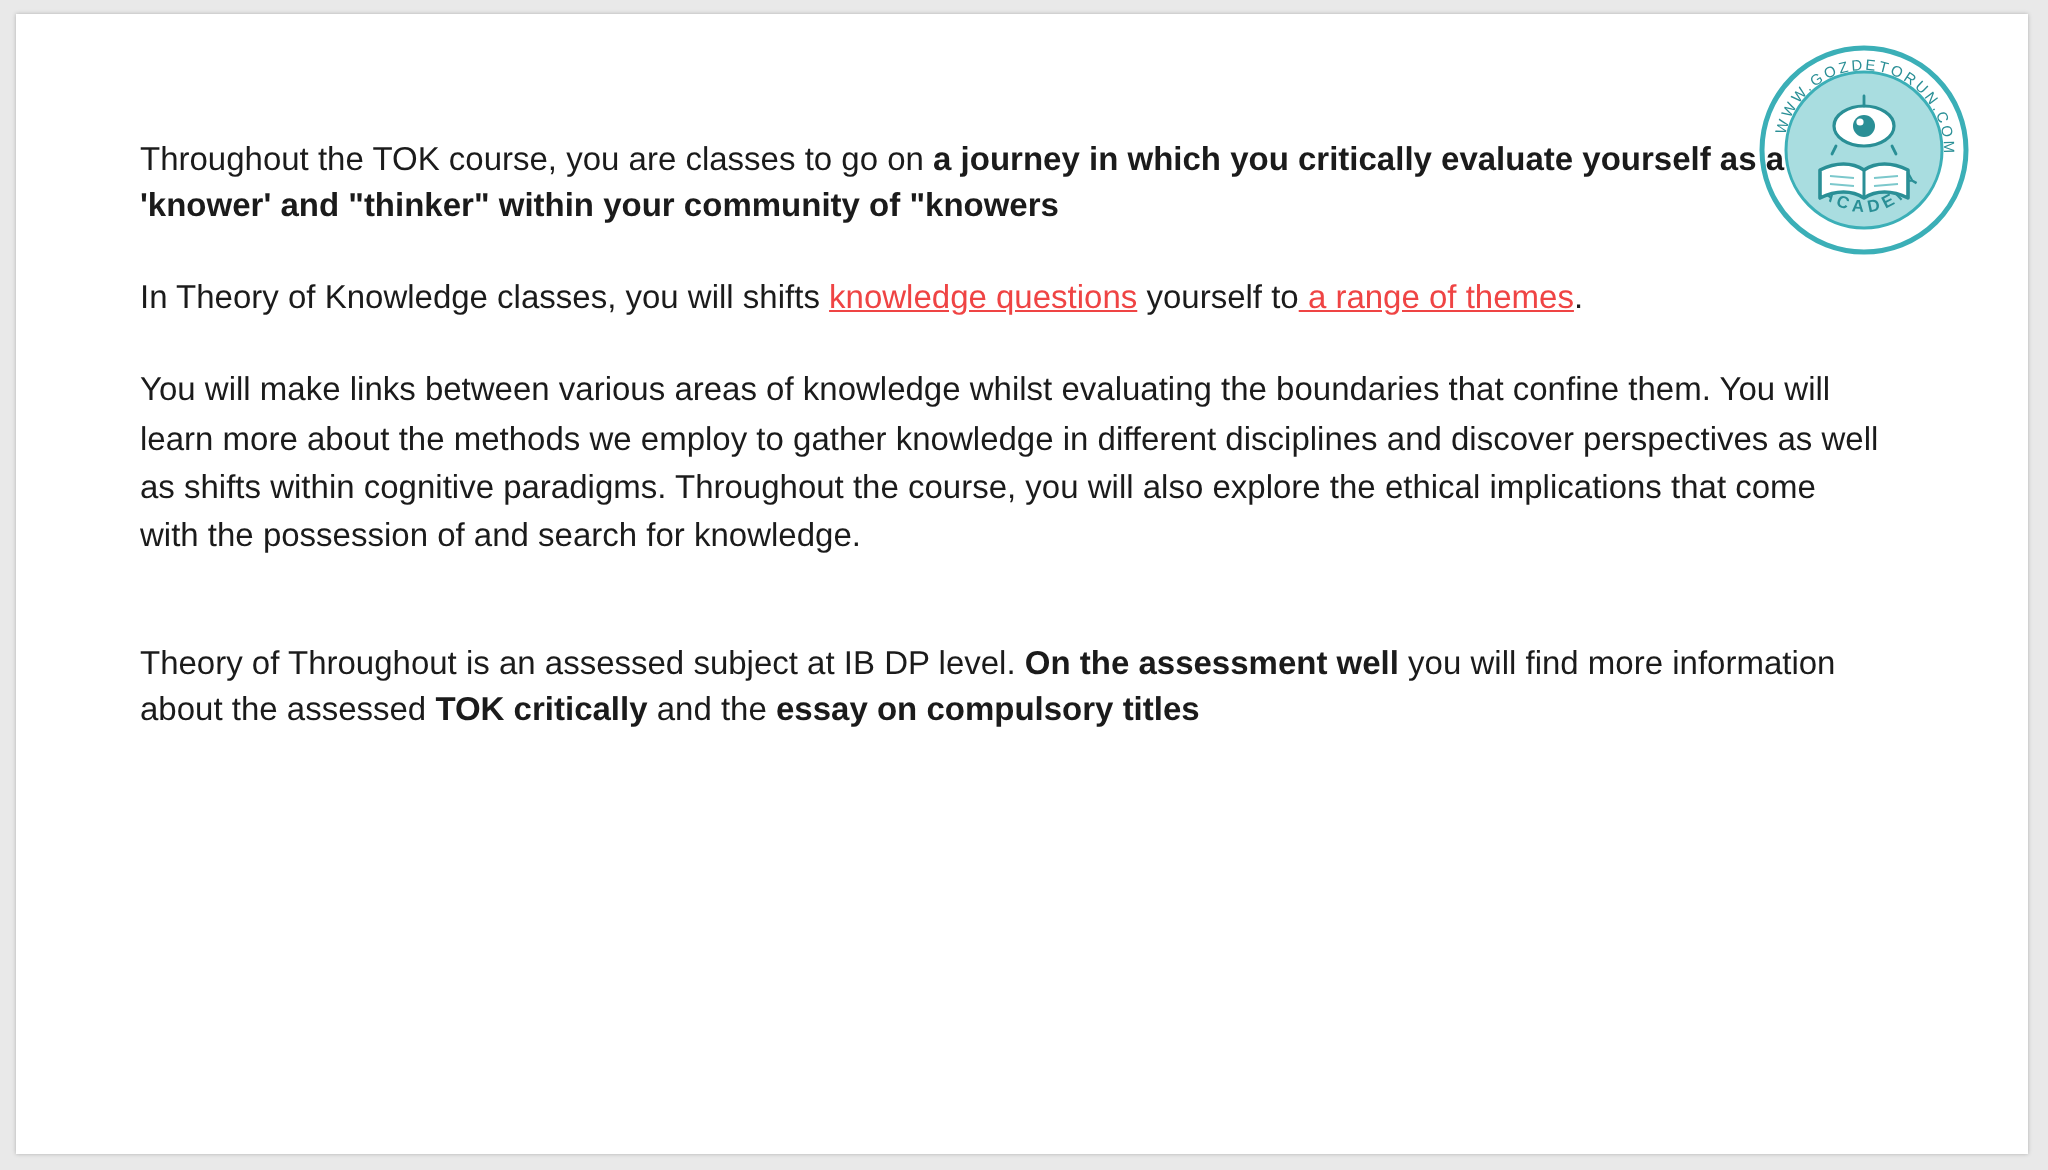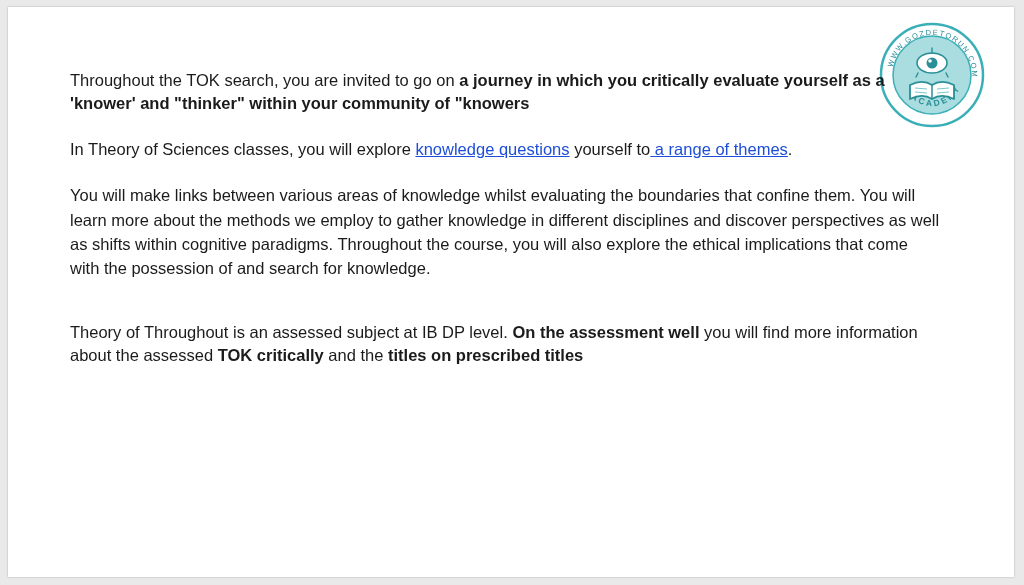--- a/index.html
+++ b/index.html
@@ -38,21 +38,21 @@
   }
   .para.spaced-top { margin-top: 40px; }
   .para.last { margin-bottom: 0; }
   b, .b { font-weight: bold; }
   .big {
     font-size: 19px;
     font-weight: bold;
     letter-spacing: 0.1px;
   }
   .link {
-    color: #1d4ed8;
+    color: #ef4444;
     text-decoration: underline;
     cursor: pointer;
     margin-top: 39px;
   }
   .p4 { line-height: 1.48; margin-top: 11px; }
   .p5 { line-height: 1.42; }
 
   
   .logo {
     position: absolute;
@@ -88,24 +88,24 @@
         <path d="M 40,52 L 38,56 M 68,52 L 70,56 M 54,32 L 54,27" stroke="#2a8f96" stroke-width="1.4" fill="none" stroke-linecap="round"></path>
 
         <path d="M 32,64 C 40,60 48,60 54,64 C 60,60 68,60 76,64 L 76,78 C 68,74 60,74 54,78 C 48,74 40,74 32,78 Z" fill="#ffffff" stroke="#2a8f96" stroke-width="1.8" stroke-linejoin="round"></path>
         <path d="M 54,64 L 54,78" stroke="#2a8f96" stroke-width="1.5"></path>
         <path d="M 37,67 L 49,68 M 37,71 L 49,72 M 59,68 L 71,67 M 59,72 L 71,71" stroke="#7cc8cc" stroke-width="1.1" fill="none"></path>
       </svg>
     </div>
 
     <div class="content">
 
-      <p class="para"><span>Throughout the TOK search, you are invited to go on </span><b>a journey in which you critically evaluate yourself as a 'knower' and "thinker" within your community of "knowers</b></p>
+      <p class="para"><span>Throughout the TOK course, you are classes to go on </span><b>a journey in which you critically evaluate yourself as a 'knower' and "thinker" within your community of "knowers</b></p>
 
-      <p class="para"><span>In Theory of Sciences classes, you will explore </span><a class="link">knowledge questions</a><span> yourself to</span><a class="link"> a range of themes</a><span>.</span></p>
+      <p class="para"><span>In Theory of Knowledge classes, you will shifts </span><a class="link">knowledge questions</a><span> yourself to</span><a class="link"> a range of themes</a><span>.</span></p>
 
 
       <p class="para p4"><span>You will make links between various areas of knowledge whilst evaluating the boundaries that confine them. You will learn more about the methods we employ to gather knowledge in different disciplines and discover perspectives as well as shifts within cognitive paradigms. Throughout the course, you will also explore the ethical implications that come with the possession of and search for knowledge.</span></p>
 
-      <p class="para p5 spaced-top last"><span>Theory of Throughout is an assessed subject at IB DP level. </span><b>On the assessment well</b><span> you will find more information about the assessed </span><b>TOK critically</b><span> and the </span><b>titles on prescribed titles</b></p>
+      <p class="para p5 spaced-top last"><span>Theory of Throughout is an assessed subject at IB DP level. </span><b>On the assessment well</b><span> you will find more information about the assessed </span><b>TOK critically</b><span> and the </span><b>essay on compulsory titles</b></p>
 
     </div>
   </div>
 </div>
 
 </body></html>

